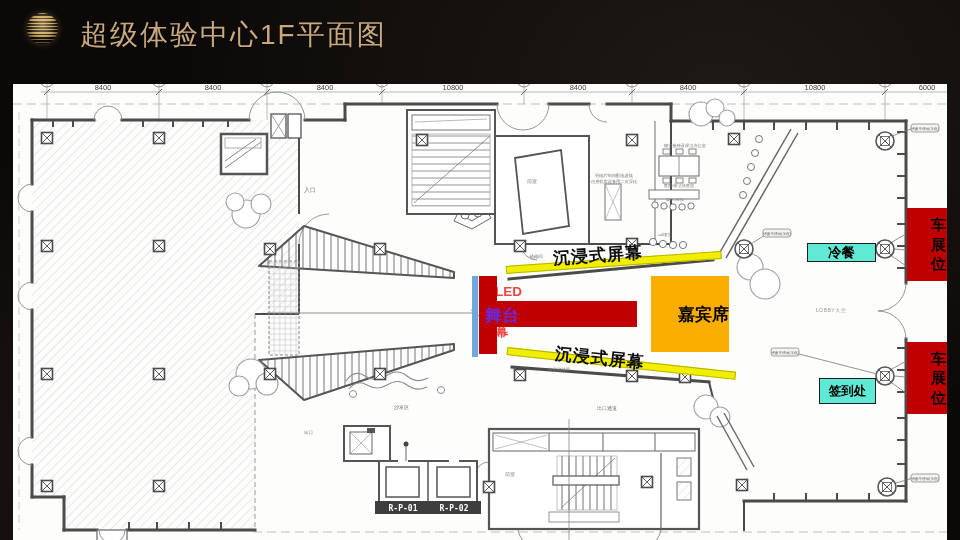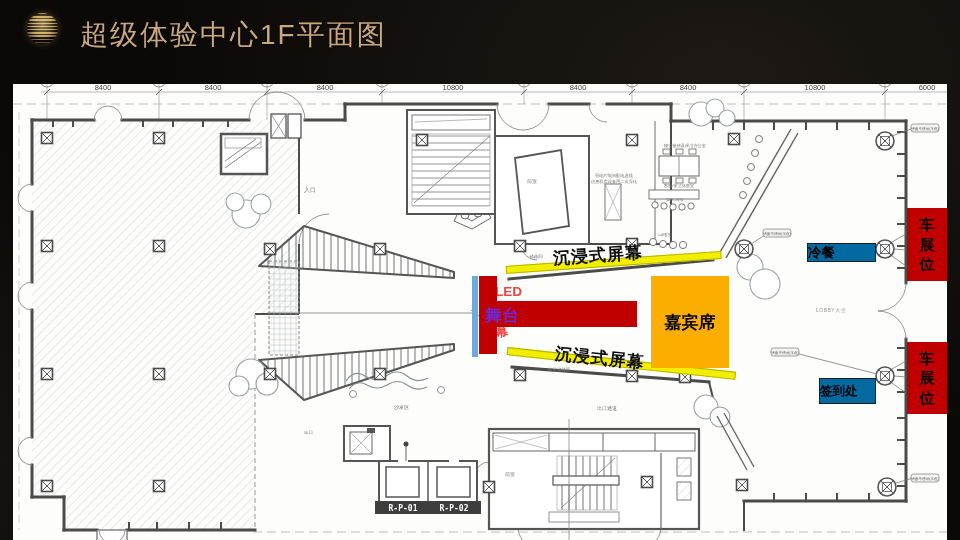--- a/index.html
+++ b/index.html
@@ -25,24 +25,24 @@
     white-space:nowrap;
   }
   .panel{
     position:absolute;left:13px;top:84px;width:934px;height:463px;
     background:#fdfdfb;overflow:hidden;
   }
   .plan-svg{position:absolute;left:0;top:0;}
   .ov{position:absolute;box-sizing:border-box;}
   .red{background:#c00000;}
   .amber{background:#fbae00;}
-  .orangeblk{background:#0369a1;border:1.5px solid #1d1d1d;display:flex;align-items:center;justify-content:flex-start;font-weight:700;color:#000;}
+  .orangeblk{background:#5eead4;border:1.5px solid #1d1d1d;display:flex;align-items:center;justify-content:center;font-weight:700;color:#000;}
   .ystrip{background:#f1ee00;border:0.5px solid #b9b400;}
   .ylabel{font-weight:700;font-size:17px;color:#0d0d0d;letter-spacing:1px;white-space:nowrap;transform-origin:left center;}
-  .flexc{display:flex;align-items:center;justify-content:center;}
+  .flexc{display:flex;align-items:center;justify-content:flex-end;}
   .vtext{width:17px;word-break:break-all;line-height:1.3;font-size:15px;font-weight:700;color:#000;text-align:center;}
   .ledlbl span{display:block;font-weight:700;font-size:13.5px;line-height:20px;color:#ef4444;padding-left:41px;}
 </style>
 </head>
 <body>
 
 <div class="hdr">
   <div class="logo"></div>
   <div class="title">超级体验中心1F平面图</div>
 </div>
@@ -422,21 +422,21 @@
 <div class="ov ledlbl" style="left:441px;top:198px;width:26px;">
   <span>LED</span>
   <span>屏</span>
   <span>幕</span>
 </div>
 
 <div class="ov red" style="left:466px;top:192px;width:18px;height:78px;"></div>
 <div class="ov red" style="left:484px;top:217px;width:140px;height:26px;"></div>
 <div class="ov" style="left:472px;top:220px;font-size:17px;font-weight:700;color:#6d28d9;white-space:nowrap;">舞台</div>
 
-<div class="ov amber flexc" style="left:638px;top:192px;width:78px;height:92px;">
+<div class="ov amber flexc" style="left:638px;top:192px;width:78px;height:76px;">
   <span style="font-size:17px;font-weight:700;color:#000;">嘉宾席</span>
 </div>
 
 <div class="ov orangeblk" style="left:794px;top:159px;width:69px;height:19px;font-size:13.5px;">
   <span>冷餐</span>
 </div>
 
 <div class="ov orangeblk" style="left:806px;top:294px;width:57px;height:26px;font-size:12.5px;">
   <span>签到处</span>
 </div>

